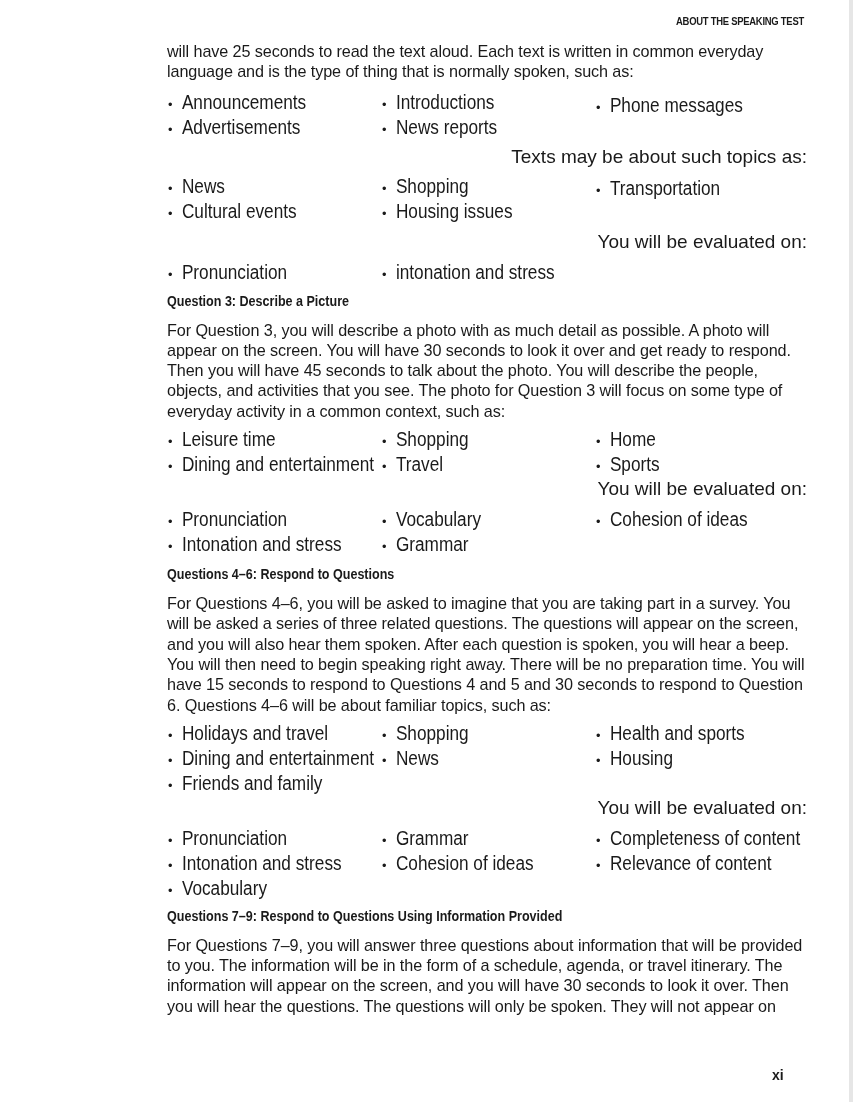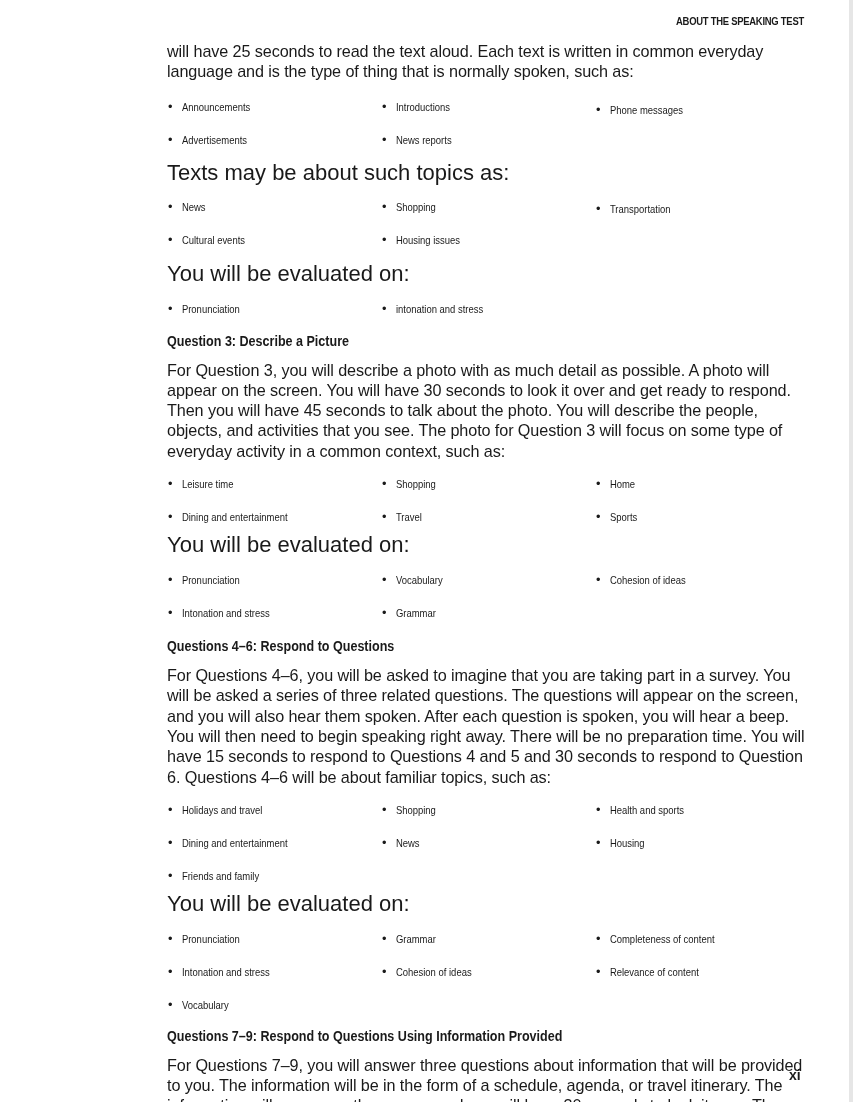--- a/index.html
+++ b/index.html
@@ -1,27 +1,27 @@
 <!DOCTYPE html>
 <html><head>
 <meta charset="utf-8">
 <style>
   html, body { margin: 0; padding: 0; background: #ffffff; }
   body { width: 853px; height: 1102px; position: relative; overflow: hidden; color: #1a1a1a; }
   .page-edge { position: absolute; right: 0; top: 0; width: 4px; height: 1102px; background: #e6e6e6; }
   .running-head { position: absolute; top: 15px; left: 676px; font-family: "Liberation Sans", sans-serif; font-weight: bold; font-size: 11.5px; letter-spacing: -0.3px; transform: scaleX(0.82); transform-origin: left top; color: #1a1a1a; }
   .content { position: absolute; left: 167px; top: 41px; width: 640px; font-family: "Liberation Sans", sans-serif; }
   p.body { margin: 0; font-size: 16.2px; line-height: 20.3px; letter-spacing: -0.1px; }
-  p.lead { margin: 0; font-size: 22px; line-height: 20px; }
-  .bul { position: relative; height: 25px; font-size: 11px; margin-top: 8px; }
+  p.lead { margin: 0; font-size: 19px; line-height: 20px; text-align: right; }
+  .bul { position: relative; height: 25px; font-size: 20px; }
   .bul .item { position: absolute; top: 0; white-space: nowrap; transform: scaleX(0.86); transform-origin: left center; }
   .bul .item::before { content: "\2022"; display: inline-block; width: 15px; font-size: 13px; transform: scaleX(1.15); }
   .c1 { left: 2px; } .c2 { left: 216px; } .c3 { left: 430px; }
   h3 { margin: 0; font-size: 14.6px; font-weight: bold; transform: scaleX(0.86); transform-origin: left center; white-space: nowrap; line-height: 20px; }
-  .pagenum { position: absolute; left: 789px; top: 1067px; font-family: "Liberation Sans", sans-serif; font-weight: bold; font-size: 14px; }
+  .pagenum { position: absolute; left: 772px; top: 1067px; font-family: "Liberation Sans", sans-serif; font-weight: bold; font-size: 14px; }
 </style>
 </head>
 <body>
 
 <div class="page-edge"></div>
 
 <div class="running-head">ABOUT THE SPEAKING TEST</div>
 
 <div class="content">
 

